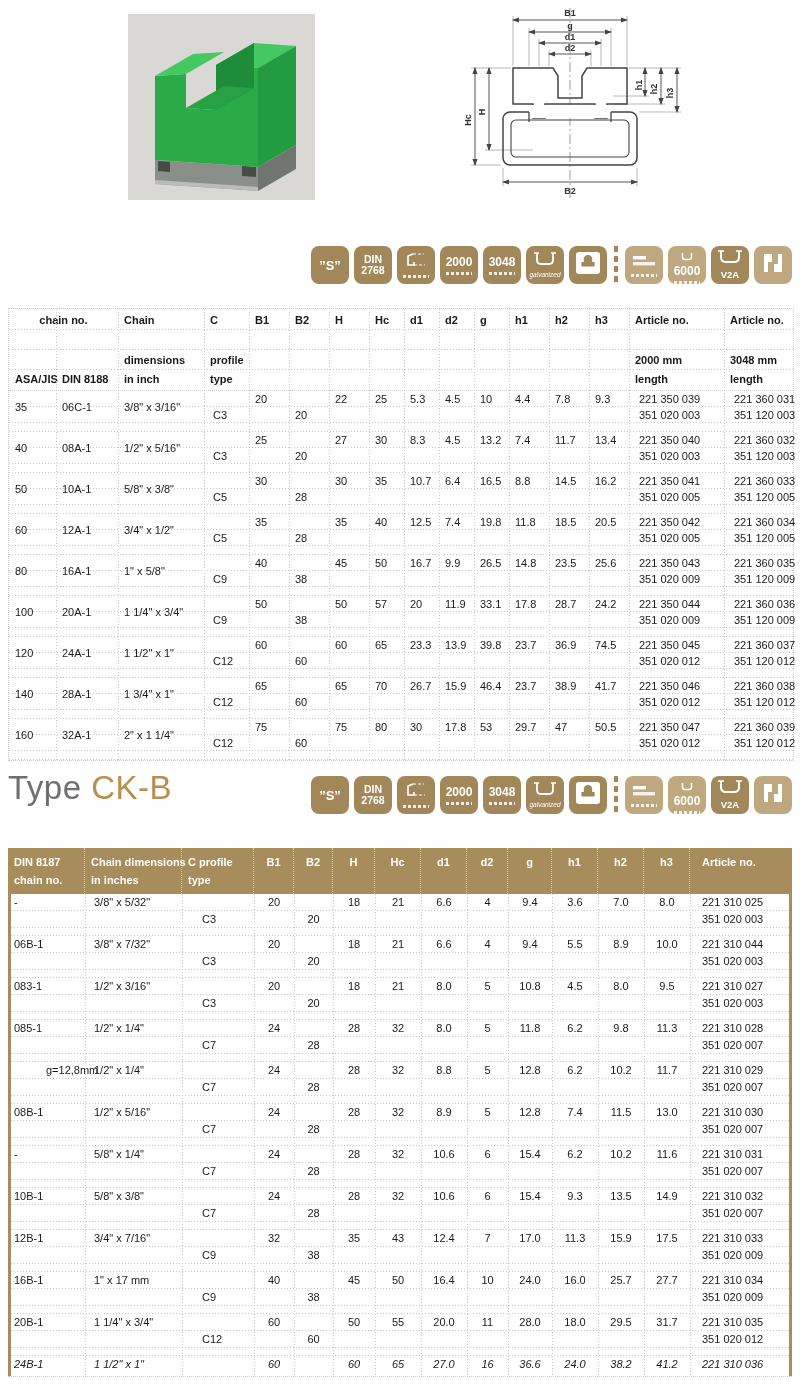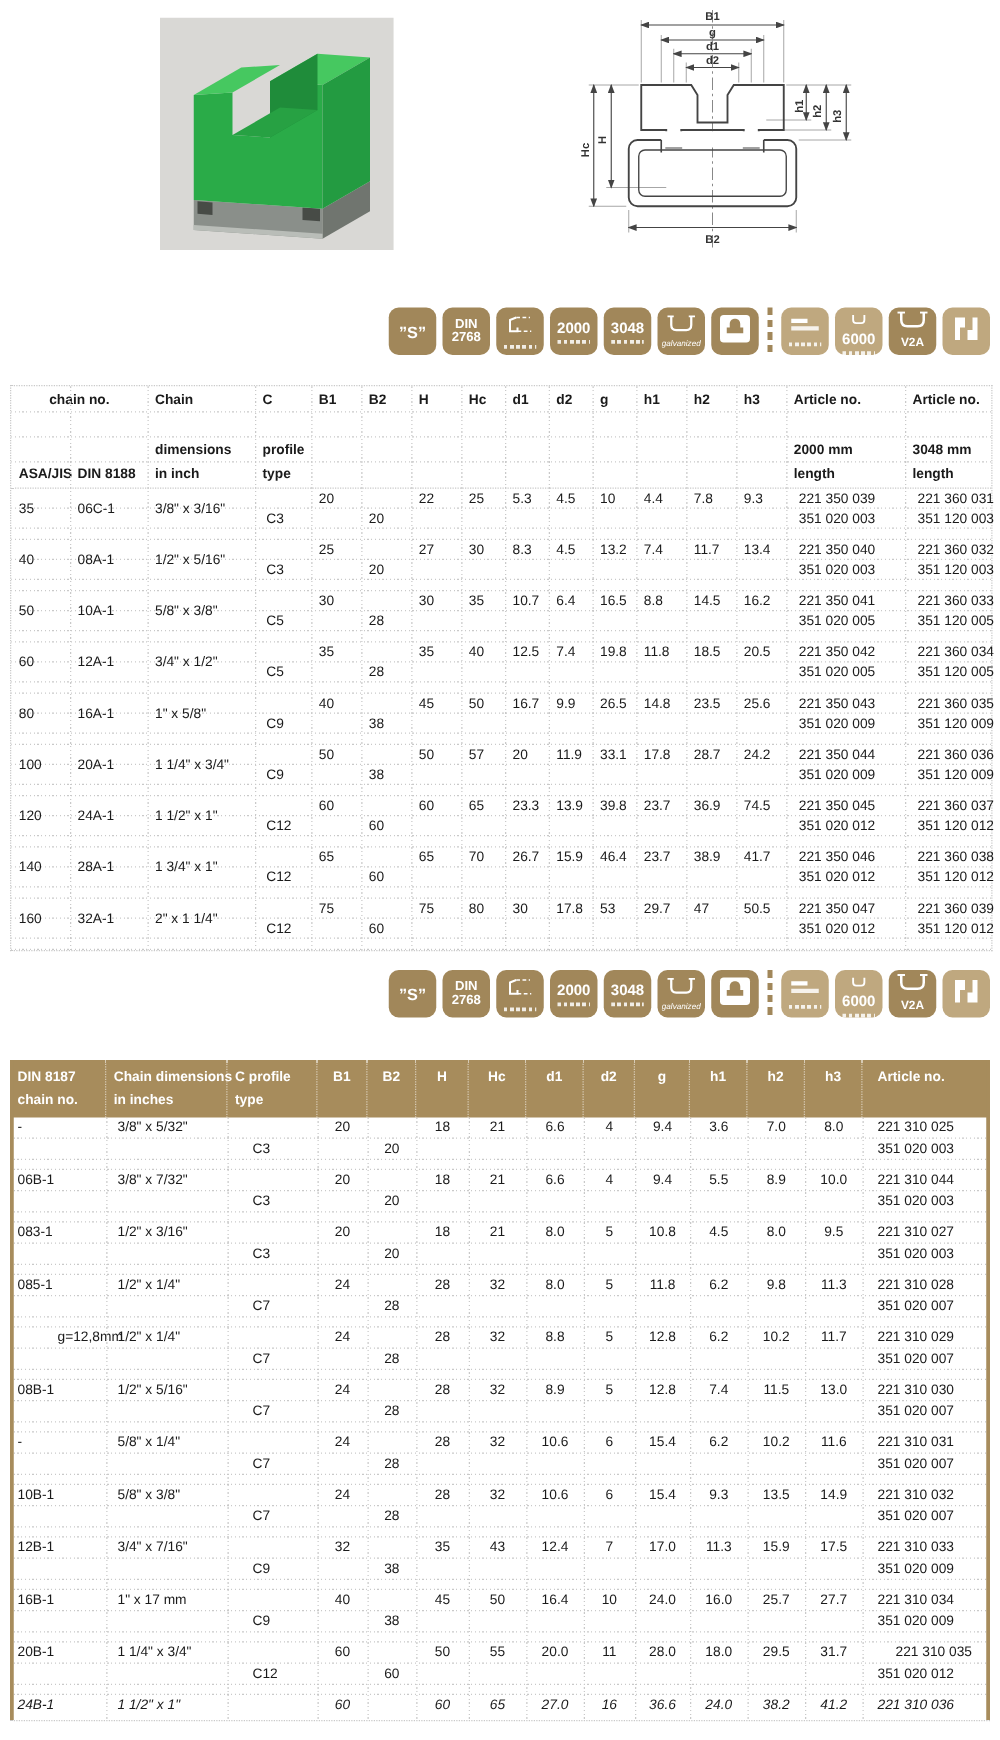--- a/index.html
+++ b/index.html
@@ -449,20 +449,21 @@
       <div class="vl" style="left: 395px; top: 0px; bottom: 0px;"></div>
       <div class="vl" style="left: 430px; top: 0px; bottom: 0px;"></div>
       <div class="vl" style="left: 465px; top: 0px; bottom: 0px;"></div>
       <div class="vl" style="left: 500px; top: 0px; bottom: 0px;"></div>
       <div class="vl" style="left: 540px; top: 0px; bottom: 0px;"></div>
       <div class="vl" style="left: 580px; top: 0px; bottom: 0px;"></div>
       <div class="vl" style="left: 620px; top: 0px; bottom: 0px;"></div>
       <div class="vl" style="left: 715px; top: 0px; bottom: 0px;"></div>
     </div>
 
+  <div class="title" style="top:768px;"><span>Type</span> <span class="tan">CK-B</span></div>
   <div class="strip" id="strip-b" style="top:776px;">
       <div class="badge">
         <div class="blabel big">”S”</div>
       </div>
       <div class="badge">
         <div class="b2line">DIN<br>2768</div>
       </div>
       <div class="badge">
         <div class="bico"><svg width="24" height="16" viewBox="0 0 24 16">
             <path d="M9 2 L4 4 L4 13 L10 13 L10 10" fill="none" stroke="#fff" stroke-width="1.6"></path>
@@ -745,21 +746,21 @@
         <div class="cell ctr" style="grid-area: 1 / 4;">60</div>
         <div class="cell ctr" style="grid-area: 2 / 5;">60</div>
         <div class="cell ctr" style="grid-area: 1 / 6;">50</div>
         <div class="cell ctr" style="grid-area: 1 / 7;">55</div>
         <div class="cell ctr" style="grid-area: 1 / 8;">20.0</div>
         <div class="cell ctr" style="grid-area: 1 / 9;">11</div>
         <div class="cell ctr" style="grid-area: 1 / 10;">28.0</div>
         <div class="cell ctr" style="grid-area: 1 / 11;">18.0</div>
         <div class="cell ctr" style="grid-area: 1 / 12;">29.5</div>
         <div class="cell ctr" style="grid-area: 1 / 13;">31.7</div>
-        <div class="cell pl12" style="grid-area: 1 / 14; text-align: center;">221 310 035</div>
+        <div class="cell pl12" style="grid-area: 1 / 14;">221 310 035</div>
         <div class="cell pl12" style="grid-area: 2 / 14;">351 020 012</div>
       </div>
       <div class="grp bgrid half" style="grid-template-columns: 77px 97px 72px 40px 39px 42px 46px 46px 41px 44px 46px 46px 46px 102px;">
         <div class="cell " style="grid-area: 1 / 1;">24B-1</div>
         <div class="cell pl9" style="grid-area: 1 / 2;">1 1/2" x 1"</div>
         <div class="cell ctr" style="grid-area: 1 / 4;">60</div>
         <div class="cell ctr" style="grid-area: 1 / 6;">60</div>
         <div class="cell ctr" style="grid-area: 1 / 7;">65</div>
         <div class="cell ctr" style="grid-area: 1 / 8;">27.0</div>
         <div class="cell ctr" style="grid-area: 1 / 9;">16</div>

